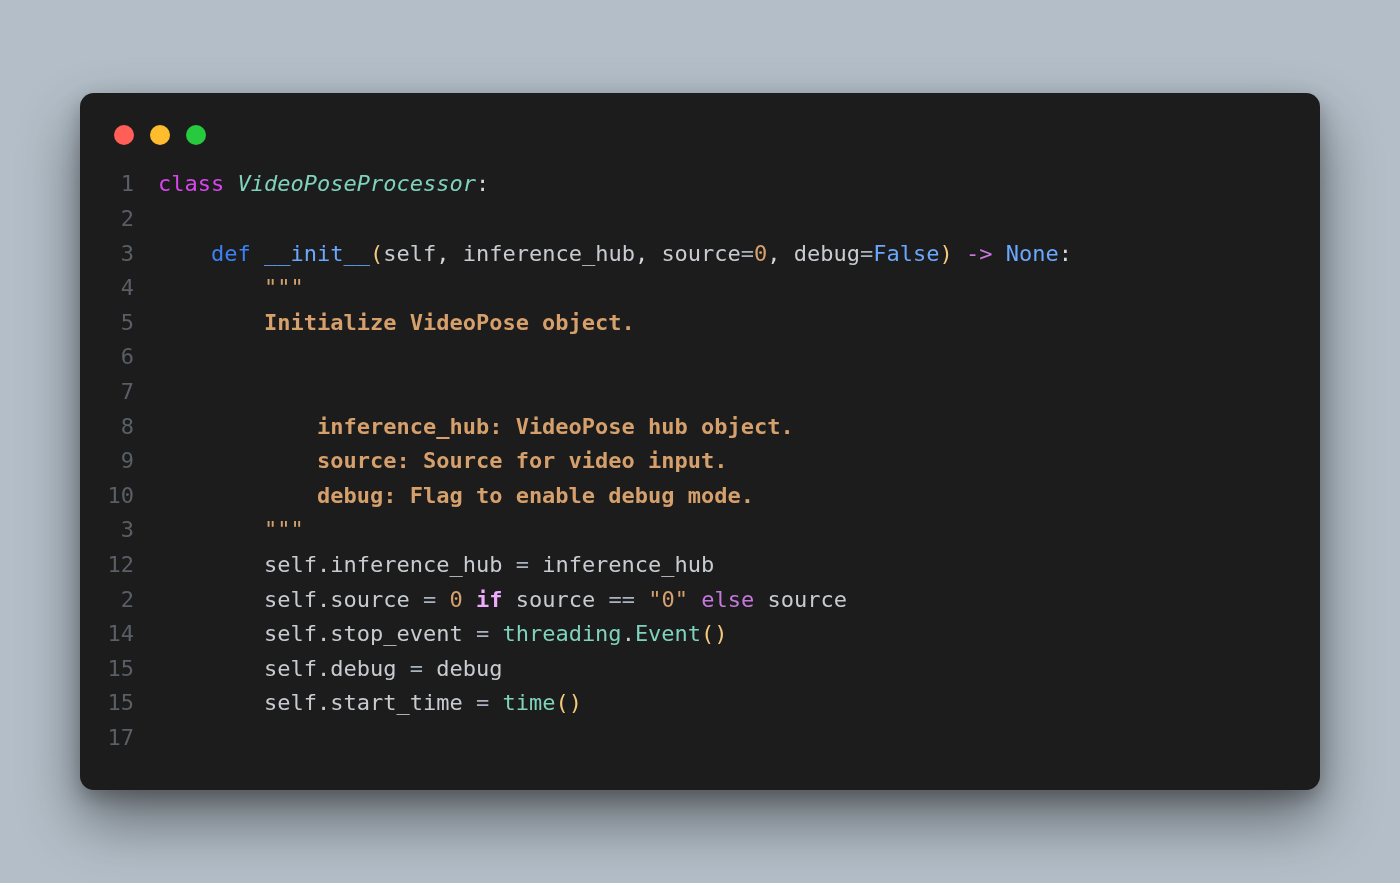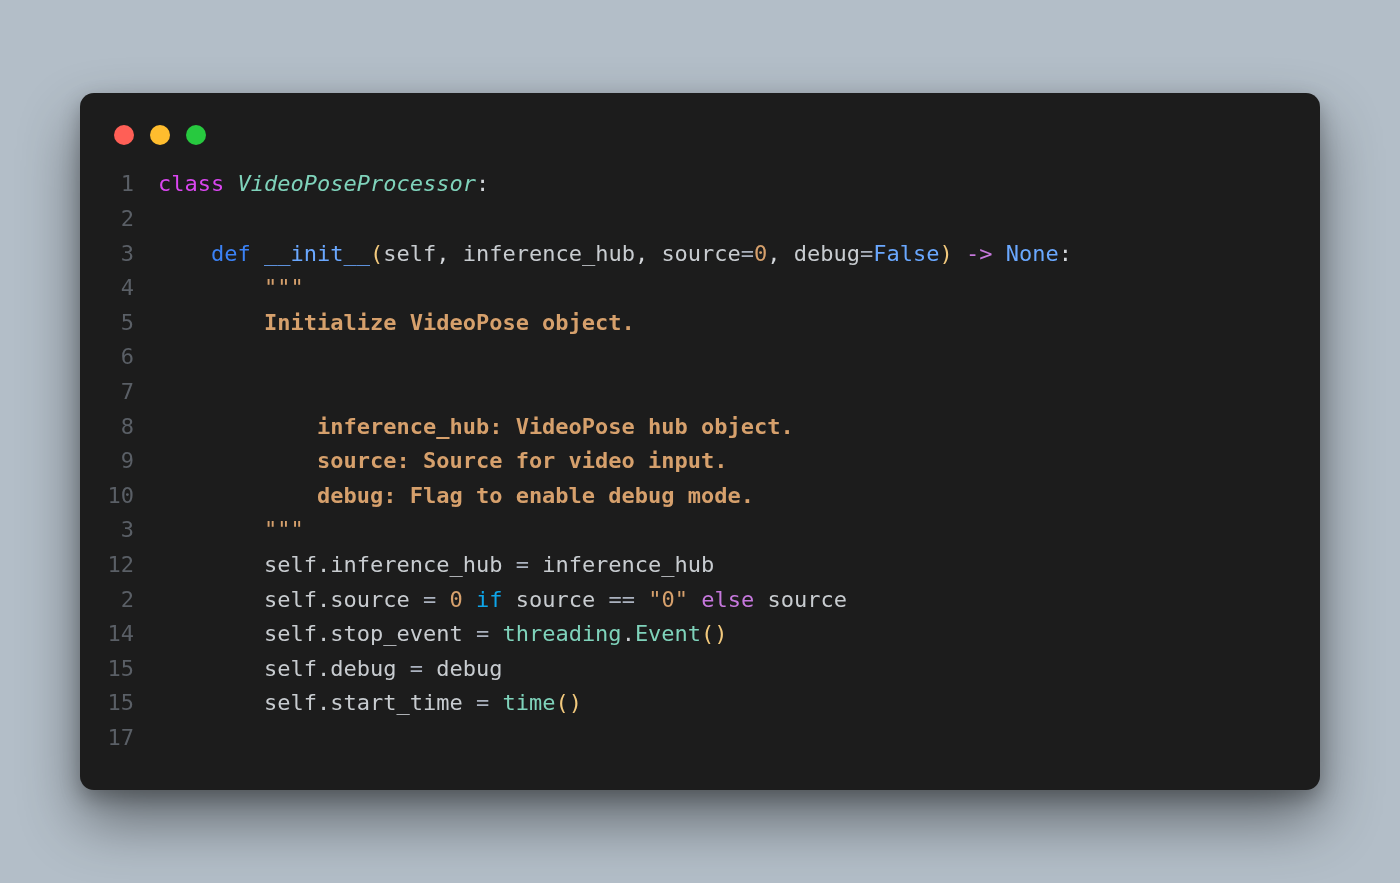--- a/index.html
+++ b/index.html
@@ -53,21 +53,21 @@
   .num { color: #d6a06c; }
   .const { color: #6aa8ff; text-align: center; }
   .arrow { color: #c678dd; }
   .none { color: #6aa8ff; }
   .docq { color: #d6a06c; }
   .doc { color: #d6a06c; font-weight: bold; }
   .self { color: #c8ccd0; }
   .dot-op { color: #c8ccd0; }
   .attr { color: #c8ccd0; }
   .op { color: #abb2bf; }
-  .kw-if { color: #0ea5e9; }
+  .kw-if { color: #f0abfc; font-weight: bold; }
   .kw-else { color: #c678dd; }
   .str { color: #d6a06c; }
   .mod { color: #7fd3bb; }
   .call { color: #7fd3bb; }
   .callfn { color: #7fd3bb; }
 </style>
 </head>
 <body>
 
 <div class="window">

